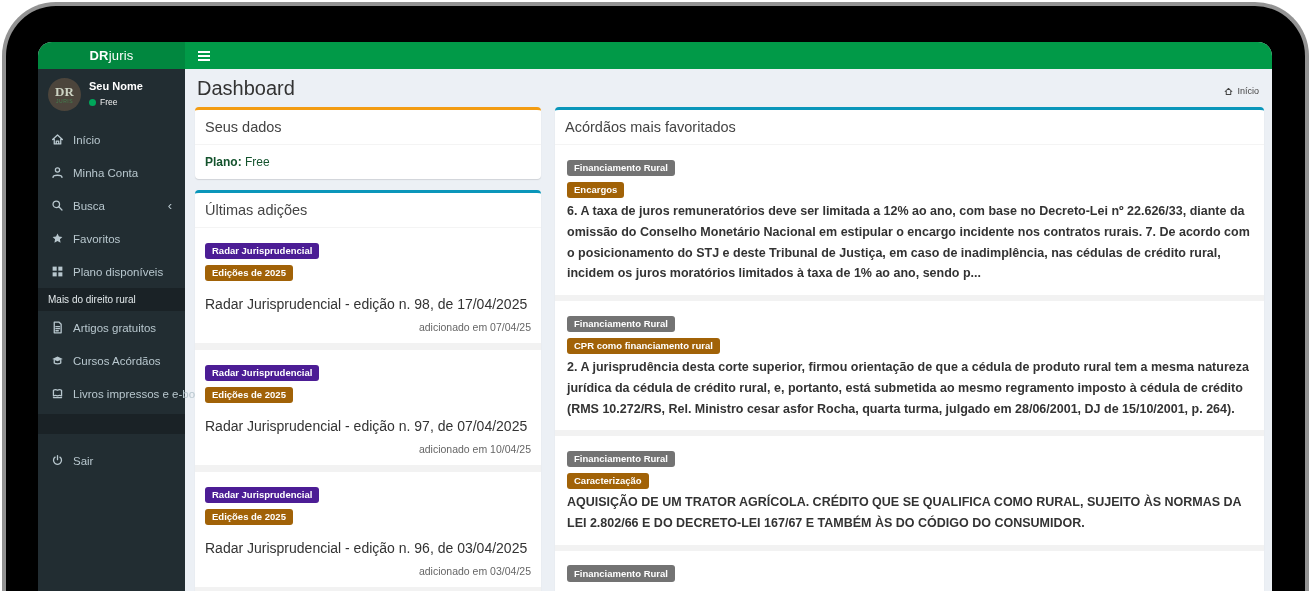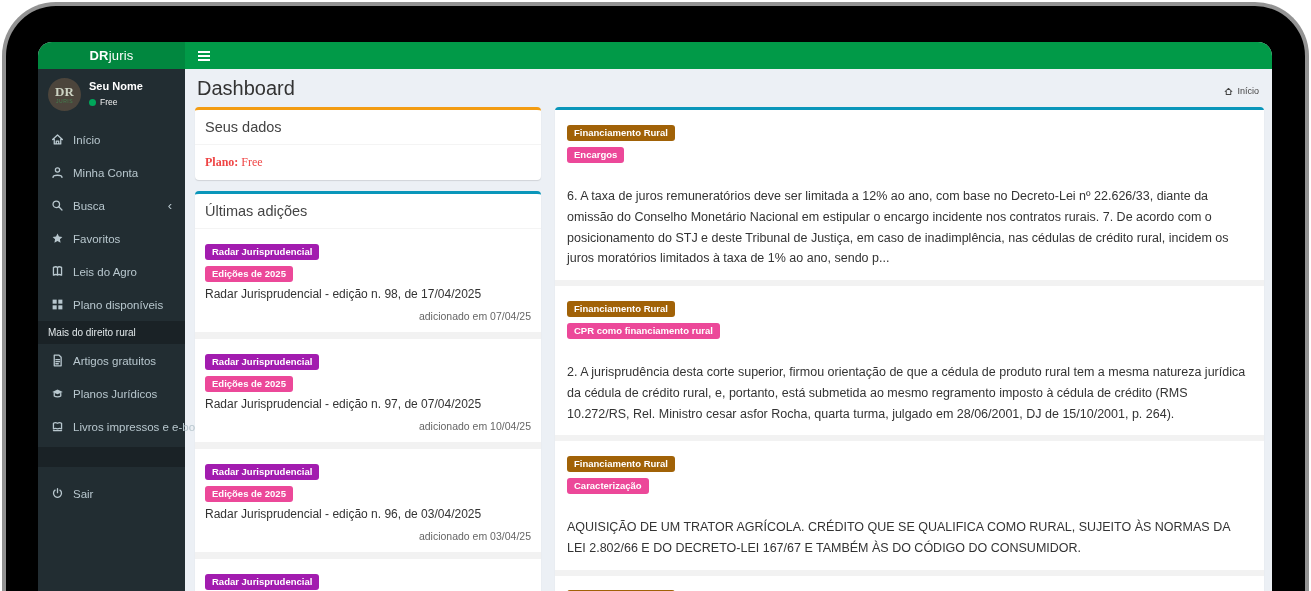--- a/index.html
+++ b/index.html
@@ -64,37 +64,37 @@
 
   .columns { display:flex; gap:14px; padding:0 8px 0 10px; align-items:flex-start;
              flex:1; min-height:0; }
   .col-left { width:346px; flex-shrink:0; display:flex; flex-direction:column; gap:11px; }
   .col-right { flex:1; min-width:0; }
 
   .card { background:#fff; border-radius:4px; box-shadow:0 1px 1px rgba(0,0,0,.12); }
   .accent-orange { border-top:3px solid #f39c12; }
   .accent-blue   { border-top:3px solid #0a96ba; }
   .card-header { padding:9px 10px; font-size:14.5px; color:#444; border-bottom:1px solid #f4f4f4; }
-  .card-body-plain { padding:10px; font-size:12px; color:#ef4444;font-family:Liberation Serif, serif; }
+  .card-body-plain { padding:10px; font-size:12px; color:#14532d; }
   .card-body-plain b { font-size:12px; }
 
   .feed-item { padding:9px 10px 10px; background:#fff; }
   .feed-item + .feed-item { border-top:7px solid #f2f2f2; }
   .badge-row { margin:3px 0; }
   .badge { display:inline-block; color:#fff; font-weight:bold; font-size:9.5px;
            padding:2.5px 7px 3px; border-radius:3px; cursor:pointer; }
-  .badge-red    { background:#a21caf;text-align:right; }
-  .badge-orange { background:#ec4899; }
-  .badge-green  { background:#a16207; }
-  .feed-title { font-size:12px; color:#333; margin:5px 0 3px; cursor:pointer; }
+  .badge-red    { background:#4c1d95;text-align:right; }
+  .badge-orange { background:#a16207; }
+  .badge-green  { background:#737373; }
+  .feed-title { font-size:14px; color:#333; margin:15px 0 3px; cursor:pointer; }
   .feed-added { text-align:right; font-size:10.5px; color:#666; margin-top:9px; }
 
   .acordao-item { padding:9px 12px 11px; background:#fff; }
   .acordao-item + .acordao-item { border-top:6px solid #f2f2f2; }
-  .acordao-text { font-size:12.5px; color:#333; line-height:1.66; margin-top:23px; }
+  .acordao-text { font-size:12.5px; color:#333; line-height:1.66; margin-top:3px;font-weight:bold; }
 </style>
 </head>
 <body>
 
 <div class="stage">
   <div class="device-frame"></div>
 
   <div class="screen">
 
     <div class="navbar">
@@ -151,26 +151,20 @@
             <span class="chev">‹</span>
           </li>
           <li class="menu-item">
             <svg viewBox="0 0 16 16">
                 <path d="M8 1.8 L9.8 5.6 L14 6.1 L11 9 L11.8 13.2 L8 11.2 L4.2 13.2 L5 9 L2 6.1 L6.2 5.6 Z" fill="#b8c7ce" stroke="none"></path>
               </svg>
             <span class="lbl">Favoritos</span>
           </li>
           <li class="menu-item">
             <svg viewBox="0 0 16 16">
-                <path d="M3 3 C5 2 7 2 8 3 C9 2 11 2 13 3 V12.5 C11 11.5 9 11.5 8 12.5 C7 11.5 5 11.5 3 12.5 Z M8 3 V12.5"></path>
-              </svg>
-            <span class="lbl">Leis do Agro</span>
-          </li>
-          <li class="menu-item">
-            <svg viewBox="0 0 16 16">
                 <rect x="2" y="2" width="5" height="5" fill="#b8c7ce" stroke="none"></rect>
                 <rect x="9" y="2" width="5" height="5" fill="#b8c7ce" stroke="none"></rect>
                 <rect x="2" y="9" width="5" height="5" fill="#b8c7ce" stroke="none"></rect>
                 <rect x="9" y="9" width="5" height="5" fill="#b8c7ce" stroke="none"></rect>
               </svg>
             <span class="lbl">Plano disponíveis</span>
           </li>
         </ul>
 
         <div class="menu-header">Mais do direito rural</div>
@@ -181,21 +175,21 @@
                 <path d="M4 1.5 H10 L12.5 4 V14.5 H4 Z"></path>
                 <path d="M6 7 H10.5 M6 9.5 H10.5 M6 12 H9"></path>
               </svg>
             <span class="lbl">Artigos gratuitos</span>
           </li>
           <li class="menu-item">
             <svg viewBox="0 0 16 16">
                 <path d="M1.5 6 L8 3 L14.5 6 L8 9 Z" fill="#b8c7ce" stroke="none"></path>
                 <path d="M4 8 V11 C6 12.5 10 12.5 12 11 V8"></path>
               </svg>
-            <span class="lbl">Planos Jurídicos</span>
+            <span class="lbl">Cursos Acórdãos</span>
           </li>
           <li class="menu-item">
             <svg viewBox="0 0 16 16">
                 <path d="M3 4 C4.5 3.2 6.5 3.2 8 4 C9.5 3.2 11.5 3.2 13 4 V11 C11.5 10.2 9.5 10.2 8 11 C6.5 10.2 4.5 10.2 3 11 Z"></path>
                 <path d="M3 13 H13"></path>
               </svg>
             <span class="lbl">Livros impressos e e-books</span>
           </li>
         </ul>
 
@@ -263,20 +257,21 @@
               <div class="feed-item">
                 <div class="badge-row"><span class="badge badge-red">Radar Jurisprudencial</span></div>
 
               </div>
 
             </div>
           </div>
 
           <div class="col-right">
             <div class="card accent-blue">
+              <div class="card-header">Acórdãos mais favoritados</div>
 
               <div class="acordao-item">
                 <div class="badge-row"><span class="badge badge-green">Financiamento Rural</span></div>
                 <div class="badge-row"><span class="badge badge-orange">Encargos</span></div>
                 <div class="acordao-text">6. A taxa de juros remuneratórios deve ser limitada a 12% ao ano, com base no Decreto-Lei nº 22.626/33, diante da omissão do Conselho Monetário Nacional em estipular o encargo incidente nos contratos rurais. 7. De acordo com o posicionamento do STJ e deste Tribunal de Justiça, em caso de inadimplência, nas cédulas de crédito rural, incidem os juros moratórios limitados à taxa de 1% ao ano, sendo p...</div>
               </div>
 
               <div class="acordao-item">
                 <div class="badge-row"><span class="badge badge-green">Financiamento Rural</span></div>
                 <div class="badge-row"><span class="badge badge-orange">CPR como financiamento rural</span></div>

